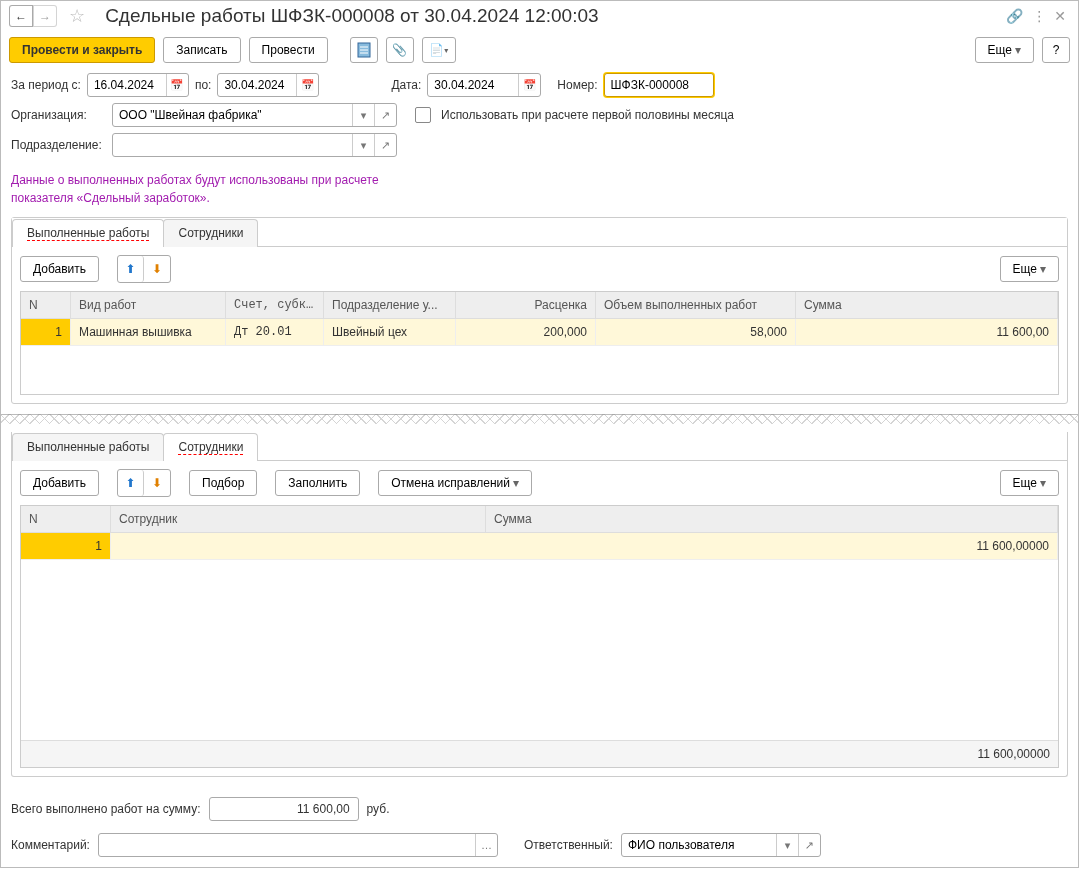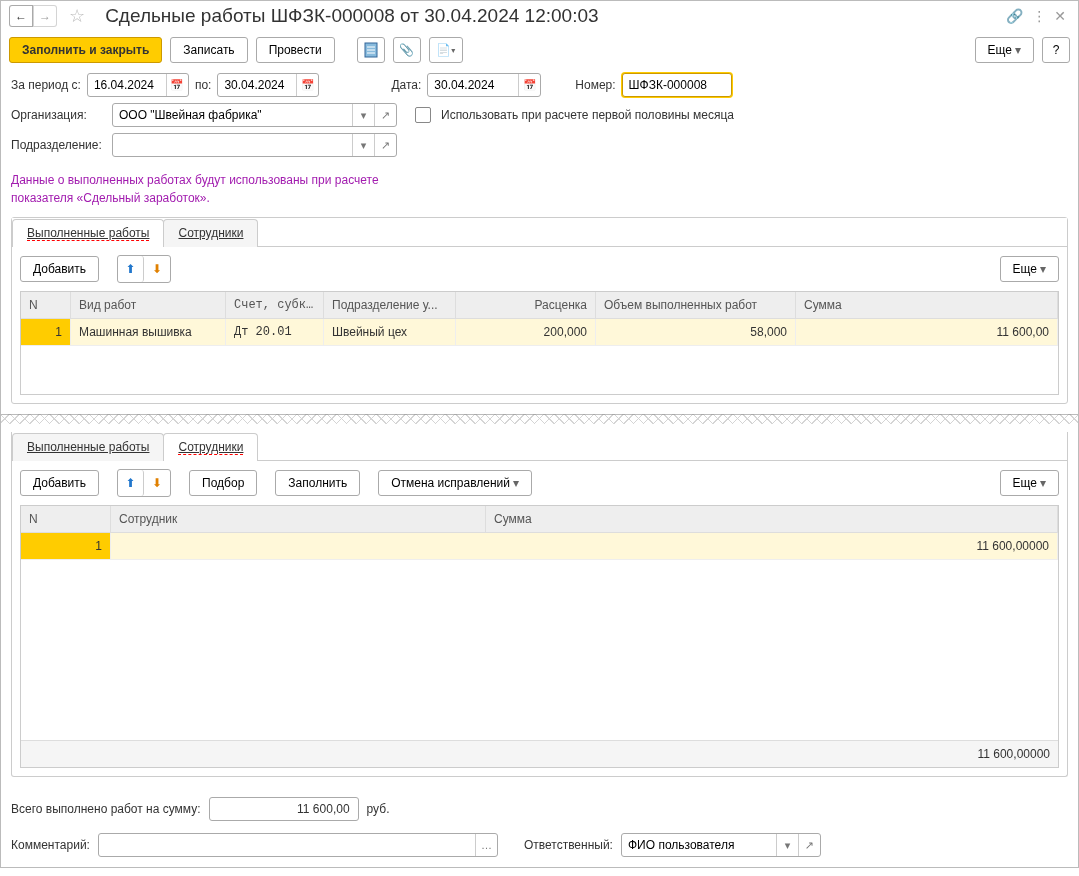--- a/index.html
+++ b/index.html
@@ -142,21 +142,20 @@
     padding: 6px 14px;
     border: 1px solid #ccc;
     border-bottom: none;
     border-top-left-radius: 4px;
     border-top-right-radius: 4px;
     background: #f5f5f5;
     margin-right: -1px;
     cursor: pointer;
     position: relative;
     top: 1px;
-    text-decoration: underline;
   }
   .tab.active {
     background: #fff;
     border-bottom: 0px solid #fff;
     z-index: 1;
   }
   .tab .red-dash { display: block; border-bottom: 1px dashed red;}
   .section-toolbar {
     display: flex;
     align-items: center;
@@ -257,21 +256,21 @@
     <span class="star">☆</span>
     <div class="title">Сдельные работы ШФЗК-000008 от 30.04.2024 12:00:03</div>
     <div class="title-icons">
       <span>🔗</span>
       <span>⋮</span>
       <span>✕</span>
     </div>
   </div>
 
   <div class="toolbar">
-    <button class="btn btn-primary">Заполнить и закрыть</button>
+    <button class="btn btn-primary">Провести и закрыть</button>
     <button class="btn">Записать</button>
     <button class="btn">Провести</button>
     <span style="width:6px"></span>
     <button class="btn btn-icon">
       <svg class="doc-ico" viewBox="0 0 14 16">
           <rect x="1" y="1" width="12" height="14" fill="#88bbdd" stroke="#336699"></rect>
           <line x1="3" y1="5" x2="11" y2="5" stroke="#fff"></line>
           <line x1="3" y1="8" x2="11" y2="8" stroke="#fff"></line>
           <line x1="3" y1="11" x2="11" y2="11" stroke="#fff"></line>
         </svg>
@@ -299,21 +298,21 @@
       <div class="field">
         <input style="width: 78px;" value="30.04.2024">
         <span class="chip">📅</span>
       </div>
       <span style="width:60px"></span>
       <span class="lbl">Дата:</span>
       <div class="field">
         <input style="width: 90px;" value="30.04.2024">
         <span class="chip">📅</span>
       </div>
-      <span class="lbl" style="margin-left:28px">Номер:</span>
+      <span class="lbl" style="margin-left:10px">Номер:</span>
       <div class="field field-highlight">
         <input style="width: 108px;" value="ШФЗК-000008">
       </div>
     </div>
     <div class="row">
       <span class="lbl" style="width:95px">Организация:</span>
       <div class="field" style="width:285px">
         <input style="flex: 1 1 0%;" value="ООО &quot;Швейная фабрика&quot;">
         <span class="chip">▾</span>
         <span class="chip">↗</span>

